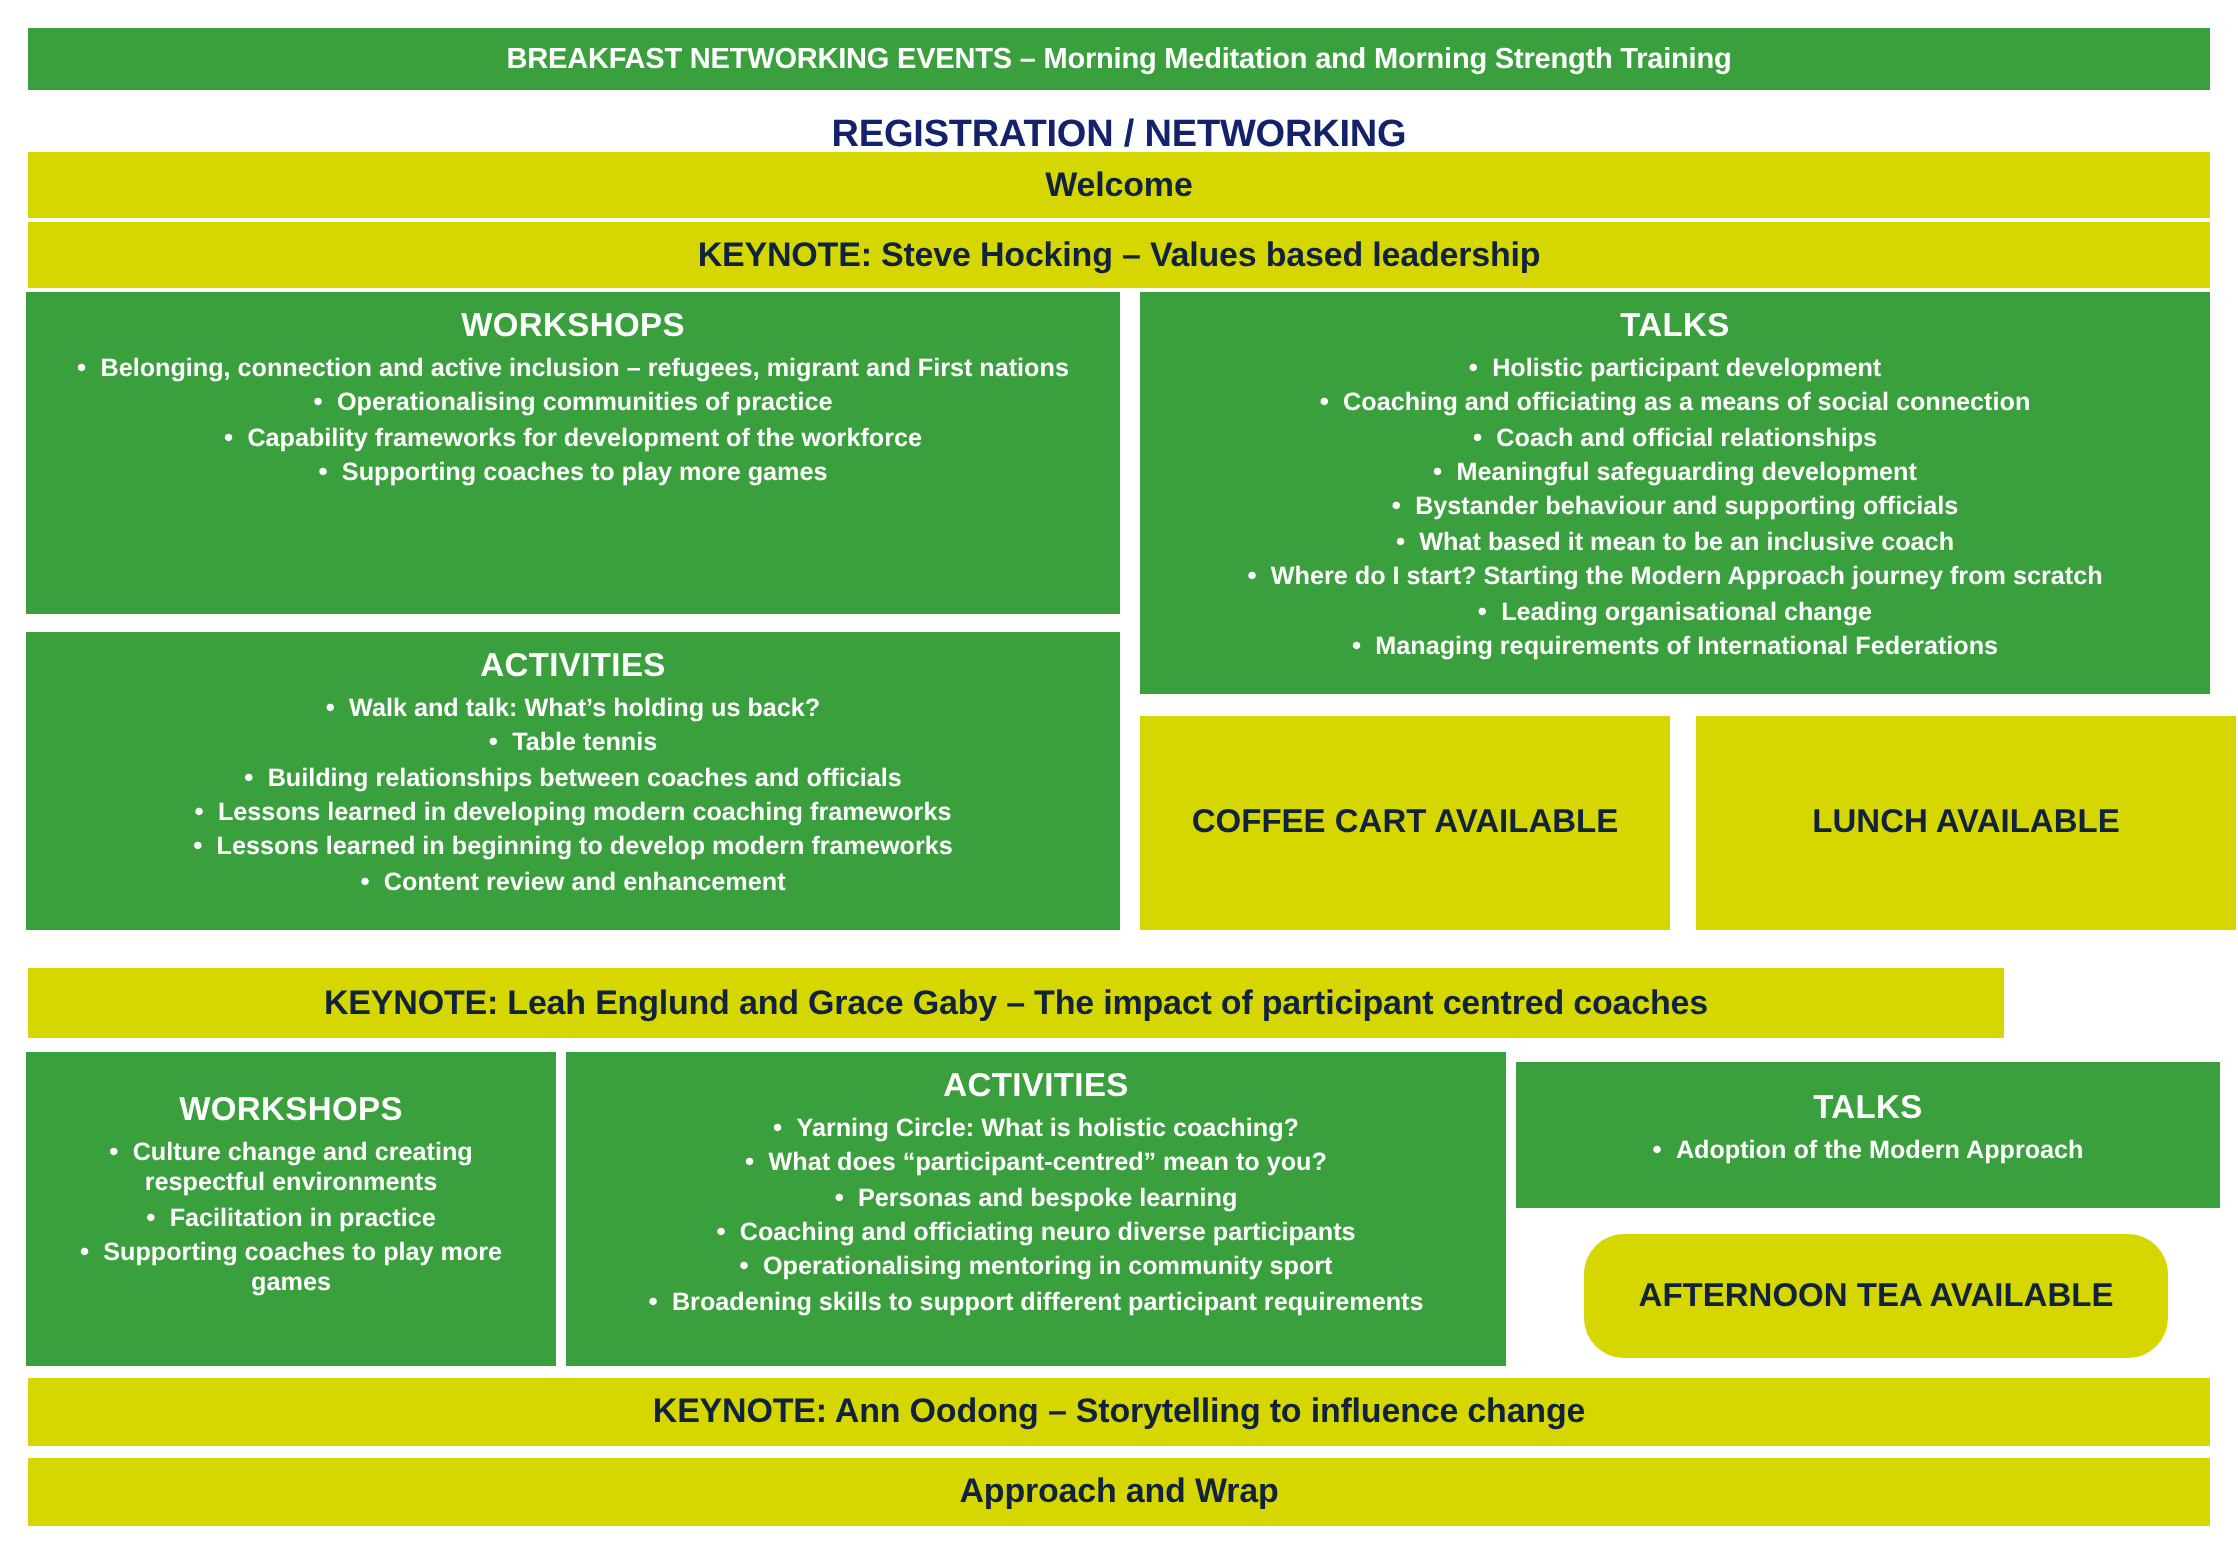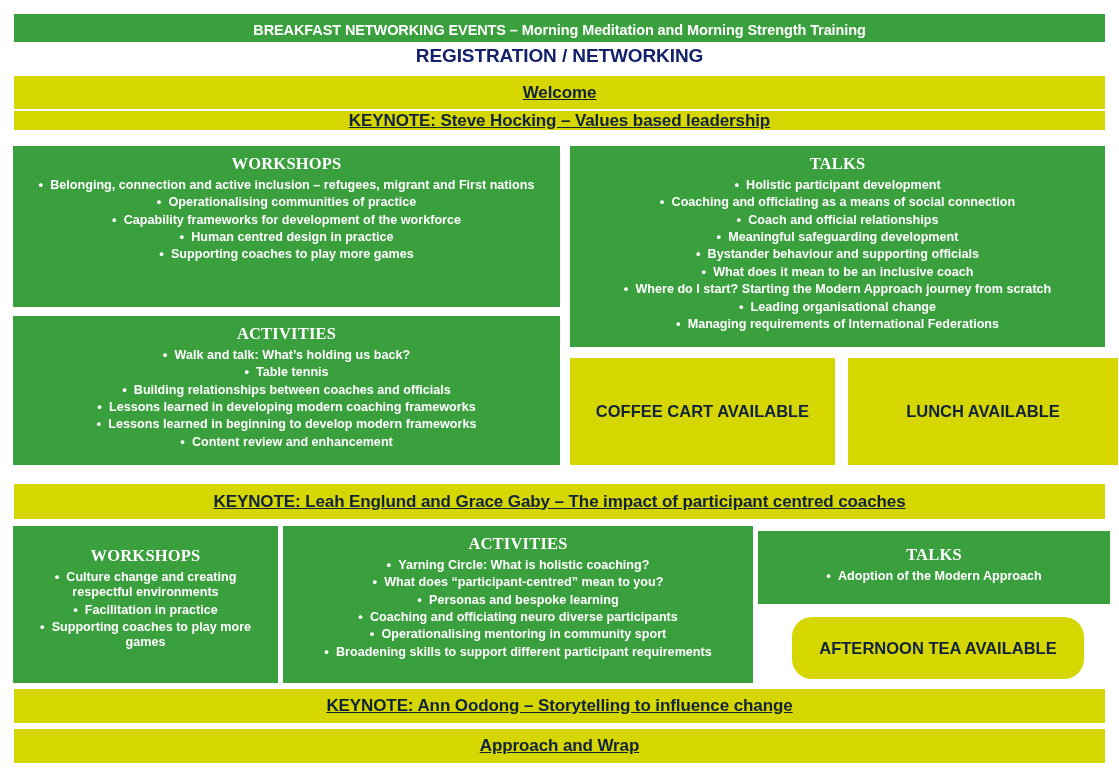--- a/index.html
+++ b/index.html
@@ -25,66 +25,65 @@
   .band {
     position: absolute;
     box-sizing: border-box;
     display: flex;
     flex-direction: column;
     align-items: center;
     justify-content: center;
     text-align: center;
   }
   .green { background: #3a9f3d; color: #ffffff; }
-  .yellow { background: #d6d600; color: #11223b; text-decoration: underline; }
+  .yellow { background: #d6d600; color: #11223b; }
   .plain  { background: #ffffff; color: #13226b; }
 
   .band-title {
     font-weight: bold;
     letter-spacing: -0.1px;
   }
 
   
   .breakfast-bar {
     left: 14px; top: 14px; width: 1091px; height: 31px;
     font-size: 14.5px;
   }
   .breakfast-bar .band-title { font-weight: bold; }
 
   .registration-bar {
-    left: 14px; top: 42px; width: 1091px; height: 28px;
+    left: 14px; top: 54px; width: 1091px; height: 28px;
     font-size: 19px;
     text-align: center;
   }
   .registration-bar .band-title { font-weight: bold; color: #13226b; }
 
   .welcome-bar {
     left: 14px; top: 76px; width: 1091px; height: 33px;
     font-size: 17px;
   }
   .keynote1-bar {
-    left: 14px; top: 111px; width: 1091px; height: 19px;
+    left: 14px; top: 111px; width: 1091px; height: 33px;
     font-size: 17px;
   }
 
   
   .panel {
     position: absolute;
     box-sizing: border-box;
     background: #3a9f3d;
     color: #ffffff;
     padding: 8px 10px 9px 10px;
     text-align: center;
   }
   .panel h3 {
     margin: 0 0 3px 0;
     font-size: 16.5px;
     font-weight: bold;
     letter-spacing: 0.2px;
-    font-family: Liberation Serif, serif;
   }
   .panel ul {
     list-style: none;
     margin: 0;
     padding: 0;
   }
   .panel li {
     position: relative;
     font-size: 12.6px;
     font-weight: bold;
@@ -117,21 +116,21 @@
     justify-content: center;
     text-align: center;
     font-size: 16.5px;
     font-weight: bold;
   }
   .coffee-box { left: 570px; top: 358px; width: 265px; height: 107px; }
   .lunch-box  { left: 848px; top: 358px; width: 270px; height: 107px; }
 
   
   .keynote2-bar {
-    left: 14px; top: 484px; width: 1091px; height: 35px;
+    left: 14px; top: 484px; width: 988px; height: 35px;
     font-size: 17px;
   }
 
   
   .workshops-pm { left: 13px; top: 526px; width: 265px; height: 157px; padding-top: 20px;}
   .activities-pm { left: 283px; top: 526px; width: 470px; height: 157px; }
   .talks-pm { left: 758px; top: 531px; width: 352px; height: 73px; padding-top: 14px; }
 
   .workshops-pm li, .activities-pm li, .talks-pm li { font-size: 12.6px; }
 
@@ -167,21 +166,20 @@
   <div class="band yellow keynote1-bar">
     <span class="band-title">KEYNOTE: Steve Hocking – Values based leadership</span>
   </div>
 
   <div class="panel workshops-am">
     <h3>WORKSHOPS</h3>
     <ul>
         <li><span class="bullet">•</span><span class="txt">Belonging, connection and active inclusion – refugees, migrant and First nations</span></li>
         <li><span class="bullet">•</span><span class="txt">Operationalising communities of practice</span></li>
         <li><span class="bullet">•</span><span class="txt">Capability frameworks for development of the workforce</span></li>
-        <li><span class="bullet">•</span><span class="txt">Human centred design in practice</span></li>
         <li><span class="bullet">•</span><span class="txt">Supporting coaches to play more games</span></li>
       </ul>
   </div>
 
   <div class="panel activities-am">
     <h3>ACTIVITIES</h3>
     <ul>
         <li><span class="bullet">•</span><span class="txt">Walk and talk: What’s holding us back?</span></li>
         <li><span class="bullet">•</span><span class="txt">Table tennis</span></li>
         <li><span class="bullet">•</span><span class="txt">Building relationships between coaches and officials</span></li>
@@ -192,21 +190,21 @@
   </div>
 
   <div class="panel talks-am">
     <h3>TALKS</h3>
     <ul>
         <li><span class="bullet">•</span><span class="txt">Holistic participant development</span></li>
         <li><span class="bullet">•</span><span class="txt">Coaching and officiating as a means of social connection</span></li>
         <li><span class="bullet">•</span><span class="txt">Coach and official relationships</span></li>
         <li><span class="bullet">•</span><span class="txt">Meaningful safeguarding development</span></li>
         <li><span class="bullet">•</span><span class="txt">Bystander behaviour and supporting officials</span></li>
-        <li><span class="bullet">•</span><span class="txt">What does it mean to be an inclusive coach</span></li>
+        <li><span class="bullet">•</span><span class="txt">What based it mean to be an inclusive coach</span></li>
         <li><span class="bullet">•</span><span class="txt">Where do I start? Starting the Modern Approach journey from scratch</span></li>
         <li><span class="bullet">•</span><span class="txt">Leading organisational change</span></li>
         <li><span class="bullet">•</span><span class="txt">Managing requirements of International Federations</span></li>
       </ul>
   </div>
 
   <div class="catering coffee-box">
     <span>COFFEE CART AVAILABLE</span>
   </div>
 

